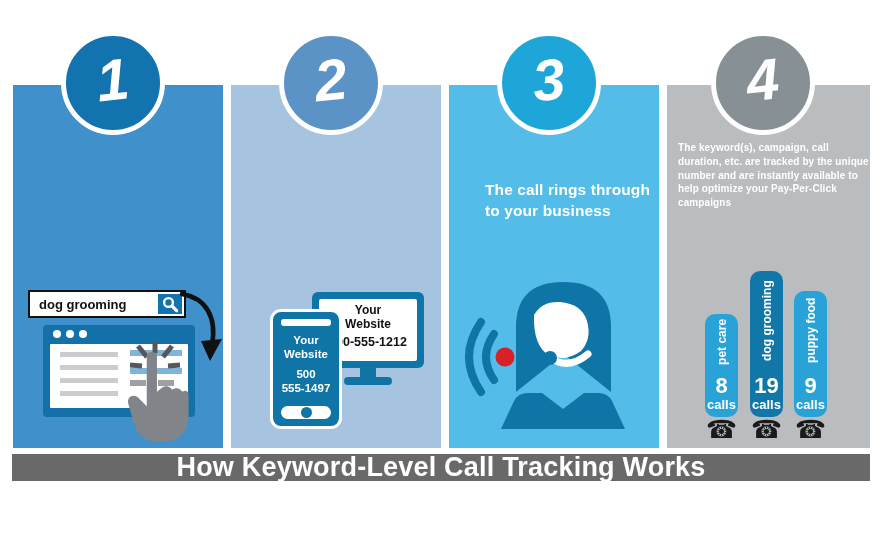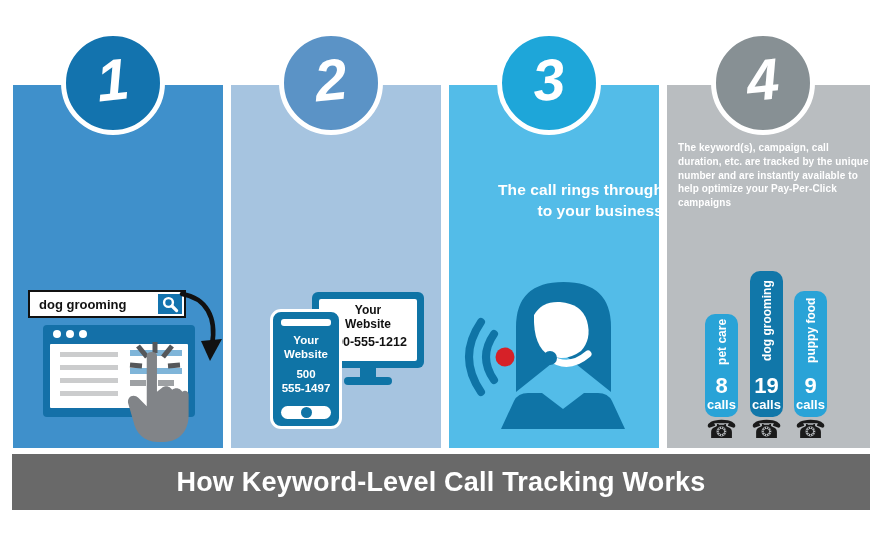--- a/index.html
+++ b/index.html
@@ -27,21 +27,21 @@
     color: #fff; font-size: 58px; font-weight: bold; font-style: italic;
     transform: rotate(-6deg); line-height: 1; padding-bottom: 6px;
   }
 
   .desc {
     position: absolute; color: #ffffff; font-weight: bold;
     font-size: 15.5px; line-height: 1.35; letter-spacing: 0.1px;
   }
   .p1 .desc { left: 36px; top: 90px; width: 168px; }
   .p2 .desc { left: 33px; top: 78px; width: 178px; }
-  .p3 .desc { left: 36px; top: 95px; width: 178px; text-align: right; }
+  .p3 .desc { left: 36px; top: 95px; width: 178px; }
   .p4 .desc { left: 11px; top: 56px; width: 192px; font-size: 10px; line-height: 1.38; }
 
   
   .searchbox {
     position: absolute; left: 15px; top: 205px; width: 158px; height: 28px;
     background: #fff; border: 2px solid #111; display: flex; align-items: center;
   }
   .searchbox .query { font-size: 13px; font-weight: bold; color: #111; padding-left: 9px; flex: 1; }
   .search-icon-box {
     width: 28px; height: 100%; border: 2px solid #fff;
@@ -107,21 +107,21 @@
   .bar.b2 { left: 83px; top: 186px; height: 146px; }
   .bar.b3 { left: 127px; top: 206px; height: 126px; }
   .tel {
     position: absolute; top: 332px; width: 33px; text-align: center;
     font-family: "DejaVu Sans", sans-serif; font-size: 25px; line-height: 1; color: #1a1a1a;
   }
   .tel.t1 { left: 38px; } .tel.t2 { left: 83px; } .tel.t3 { left: 127px; }
 
   
   .titlebar {
-    position: absolute; left: 12px; top: 454px; width: 858px; height: 56px;
+    position: absolute; left: 12px; top: 454px; width: 858px; height: 27px;
     display: flex; align-items: center; justify-content: center;
   }
   .titlebar .title { color: #fff; font-size: 27px; font-weight: bold; letter-spacing: 0.2px; }
 </style>
 </head>
 <body>
 
 <div class="stage">
 
   <section class="panel p1" style="background-color: rgb(63, 144, 203);">

